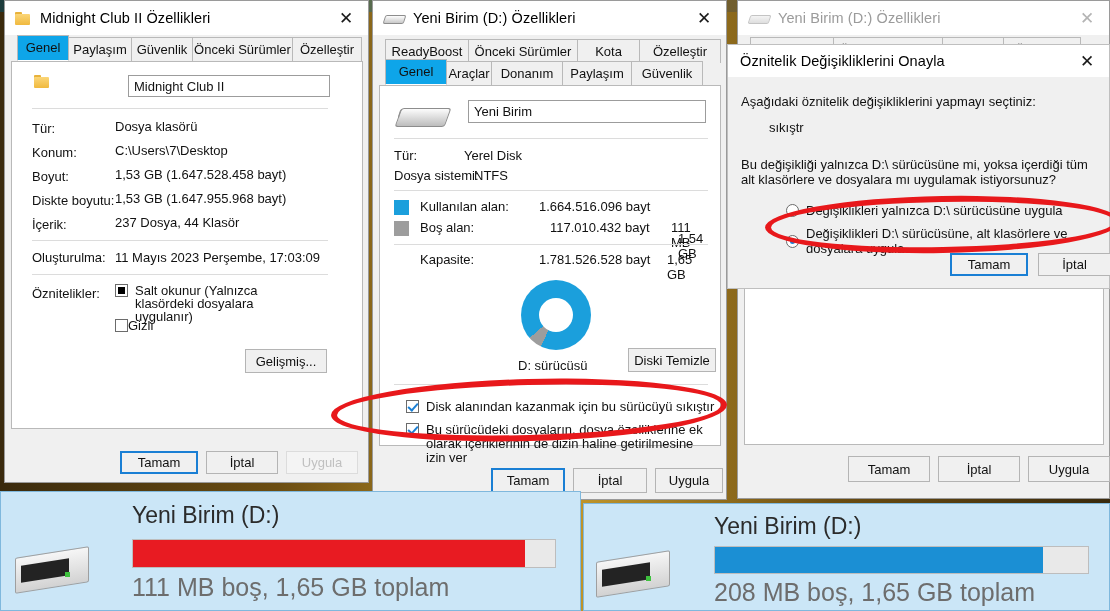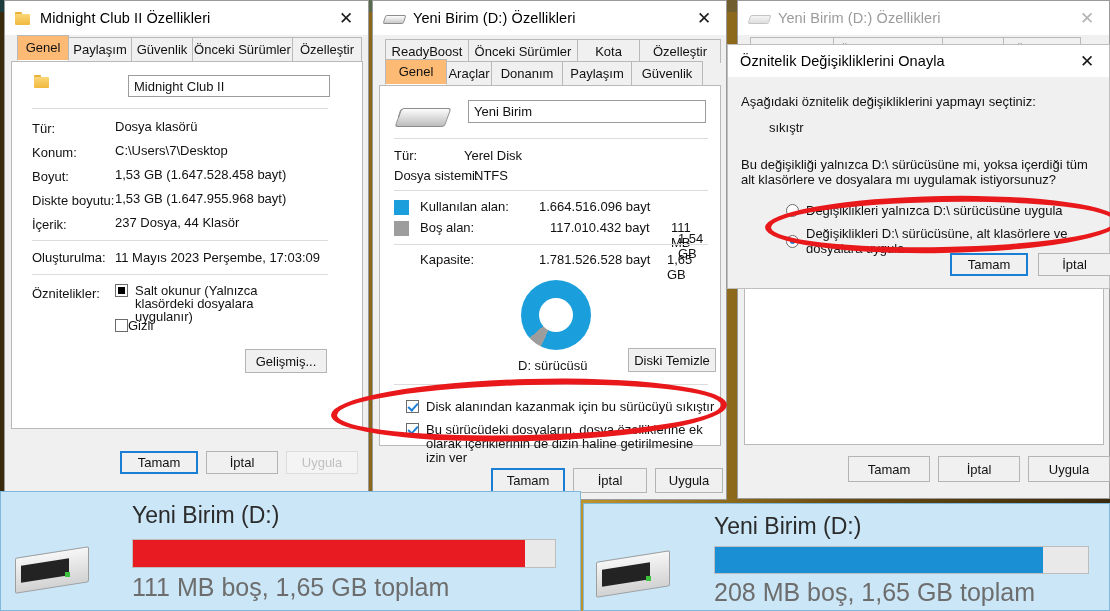--- a/index.html
+++ b/index.html
@@ -36,21 +36,21 @@
   .ico-drive:before{content:"";position:absolute;left:1px;top:4px;width:19px;height:7px;
       background:linear-gradient(180deg,#fdfdfd 0%,#c9c9c9 100%);
       border:1px solid #8d8d8d;border-radius:2px;transform:skewX(-18deg);}
   .ico-drive.dim:before{background:linear-gradient(180deg,#f4f4f4 0%,#dedede 100%);border-color:#c4c4c4;}
   
   .tabstrip{display:flex;padding-left:6px;box-sizing:border-box;}
   .tab{border:1px solid #b9b9b9;border-bottom:none;background:#f0f0f0;
        font-size:13px;color:#111;padding:3px 10px 4px 10px;margin-right:-1px;
        display:flex;align-items:center;justify-content:center;box-sizing:border-box;
        height:24px;white-space:nowrap;}
-  .tab.active{background:#fdba74;position:relative;z-index:3;height:26px;margin-top:-2px;
+  .tab.active{background:#0ea5e9;position:relative;z-index:3;height:26px;margin-top:-2px;
               border-bottom:1px solid #fff;}
   .tabpage{background:#fff;border:1px solid #b9b9b9;box-sizing:border-box;position:relative;}
   
   .lbl{font-size:13px;color:#111;}
   .val{font-size:13px;color:#111;}
   .sep{height:1px;background:#dcdcdc;}
   .field{border:1px solid #9c9c9c;background:#fff;font-size:13px;color:#111;
          padding:3px 5px;box-sizing:border-box;}
   
   .btn{border:1px solid #b4b4b4;background:#f0f0f0;font-size:13px;color:#111;
@@ -262,21 +262,21 @@
     </div>
     <div class="btn" style="position:absolute;left:200px;top:0;width:74px;height:25px;">
       <span>İptal</span>
     </div>
     <div class="btn" style="position:absolute;left:282px;top:0;width:68px;height:25px;">
       <span>Uygula</span>
     </div>
   </div>
 </div>
 
-<div class="win" style="left:4px;top:0;width:365px;height:609px;">
+<div class="win" style="left:4px;top:0;width:365px;height:483px;">
   <div class="titlebar">
     <span class="ico-folder"></span>
     <span class="ttl">Midnight Club II Özellikleri</span>
     <span class="closebtn">✕</span>
   </div>
 
   <div class="tabstrip" style="position:absolute;left:6px;top:36px;">
     <div class="tab active" style="width:52px;">
       <span>Genel</span>
     </div>

